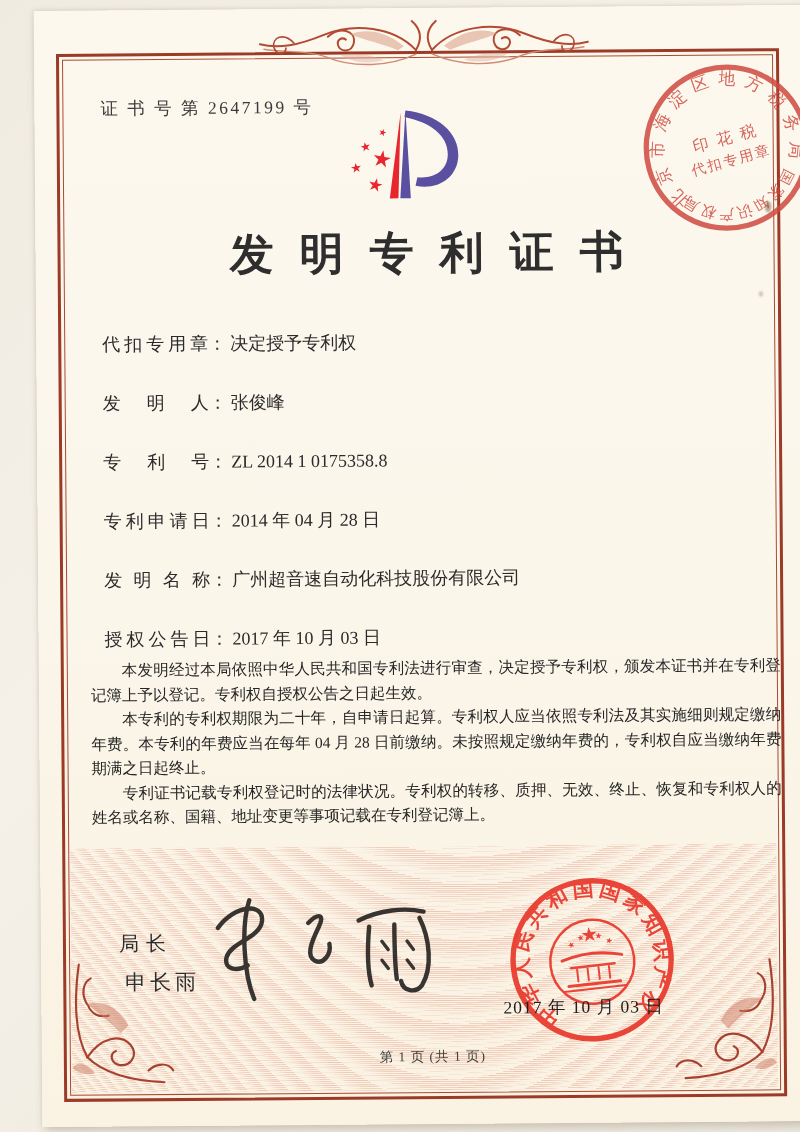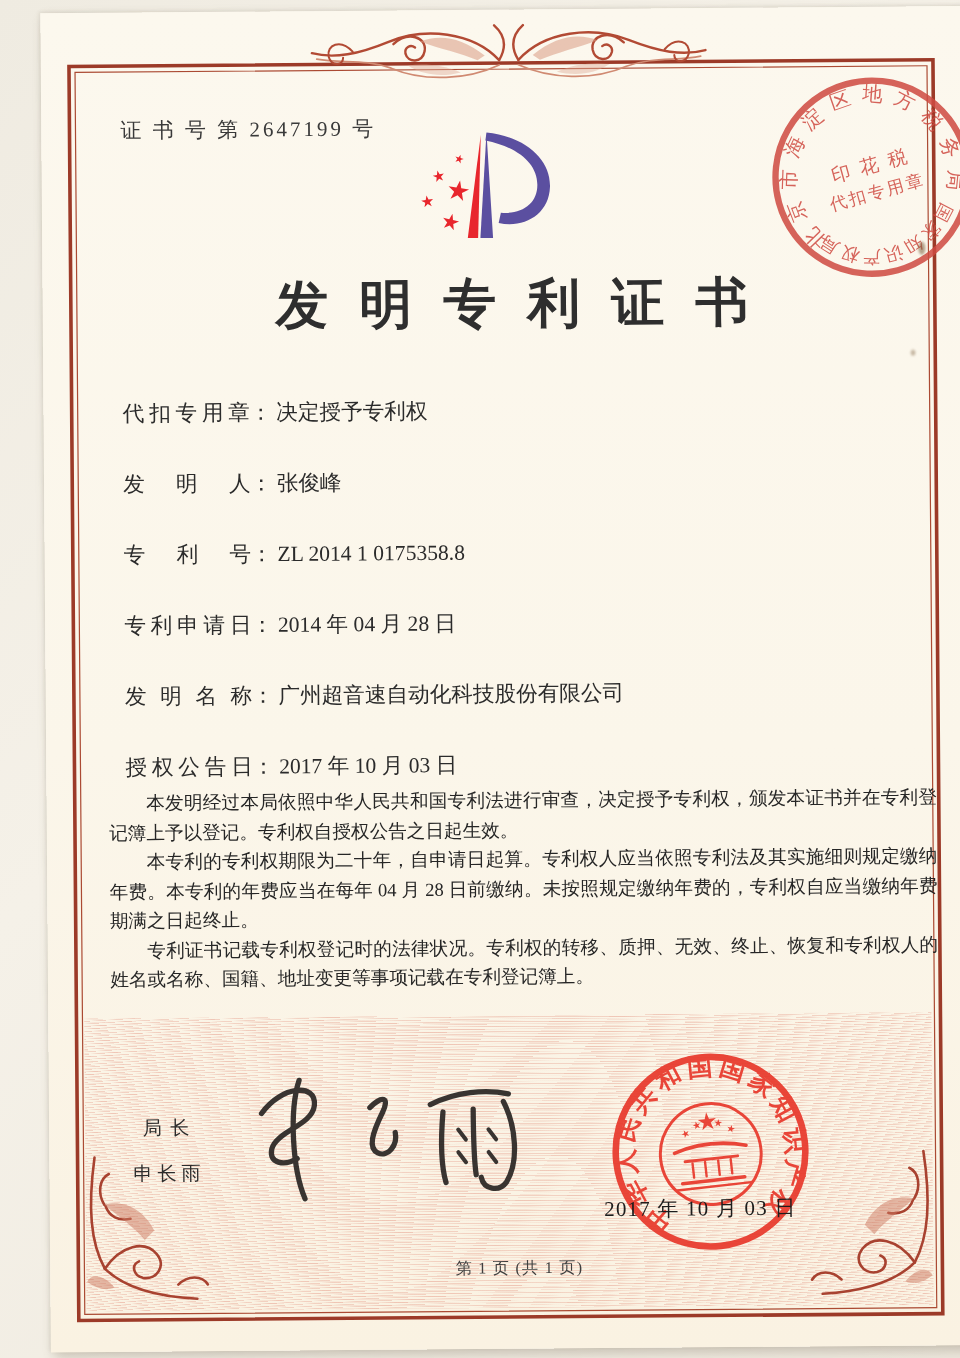--- a/index.html
+++ b/index.html
@@ -32,22 +32,22 @@
   .title{
     position:absolute;left:0;right:0;top:216px;text-align:center;z-index:4;
     font-size:44px;font-weight:600;color:#2e2e2e;letter-spacing:26px;margin-right:-26px;
   }
   .fields{position:absolute;left:66px;top:322px;width:660px;z-index:4;}
   .field-row{height:22px;margin-bottom:37px;font-size:18px;color:#2b2b2b;white-space:nowrap;}
   .field-label{display:inline-block;width:106px;text-align:justify;text-align-last:justify;vertical-align:bottom;}
   .field-colon{display:inline-block;margin-right:4px;}
   .paras{position:absolute;left:52px;top:648px;width:690px;z-index:4;font-size:15.5px;line-height:24.5px;color:#262626;text-align:justify;}
   .paras p{margin:0;text-indent:31px;}
-  .sig-title{position:absolute;left:78px;top:920px;font-size:16px;letter-spacing:7px;color:#2d2d2d;z-index:4;}
-  .sig-name{position:absolute;left:70px;top:958px;font-size:16px;letter-spacing:4px;color:#2d2d2d;z-index:4;font-family:Liberation Mono, monospace;}
+  .sig-title{position:absolute;left:78px;top:920px;font-size:20px;letter-spacing:7px;color:#2d2d2d;z-index:4;}
+  .sig-name{position:absolute;left:84px;top:958px;font-size:21px;letter-spacing:4px;color:#2d2d2d;z-index:4;font-family:Liberation Mono, monospace;}
   .signature{position:absolute;left:150px;top:872px;width:260px;height:126px;z-index:5;}
   .seal{position:absolute;left:459px;top:861px;width:184px;height:184px;z-index:5;opacity:.92;transform:rotate(-6deg);}
   .seal-txt{fill:#e8382b;font-family:"Liberation Serif",serif;font-size:21px;letter-spacing:4px;font-weight:600;}
   .issue-date{position:absolute;left:462px;top:988px;font-size:17.5px;letter-spacing:1px;color:#1d1d1d;z-index:6;}
   .footer{position:absolute;left:0;right:0;top:1040px;text-align:center;font-size:13.5px;letter-spacing:1px;color:#3f3f3f;z-index:4;}
   .ornament-top{position:absolute;left:222px;top:5px;width:336px;height:78px;z-index:3;}
   .corner{position:absolute;width:112px;height:138px;z-index:3;}
   .corner.br{left:628px;top:946px;}
   .corner.bl{left:26px;top:946px;transform:scaleX(-1);}
   .speck{position:absolute;border-radius:50%;background:#7a5c3a;filter:blur(1px);z-index:7;}

